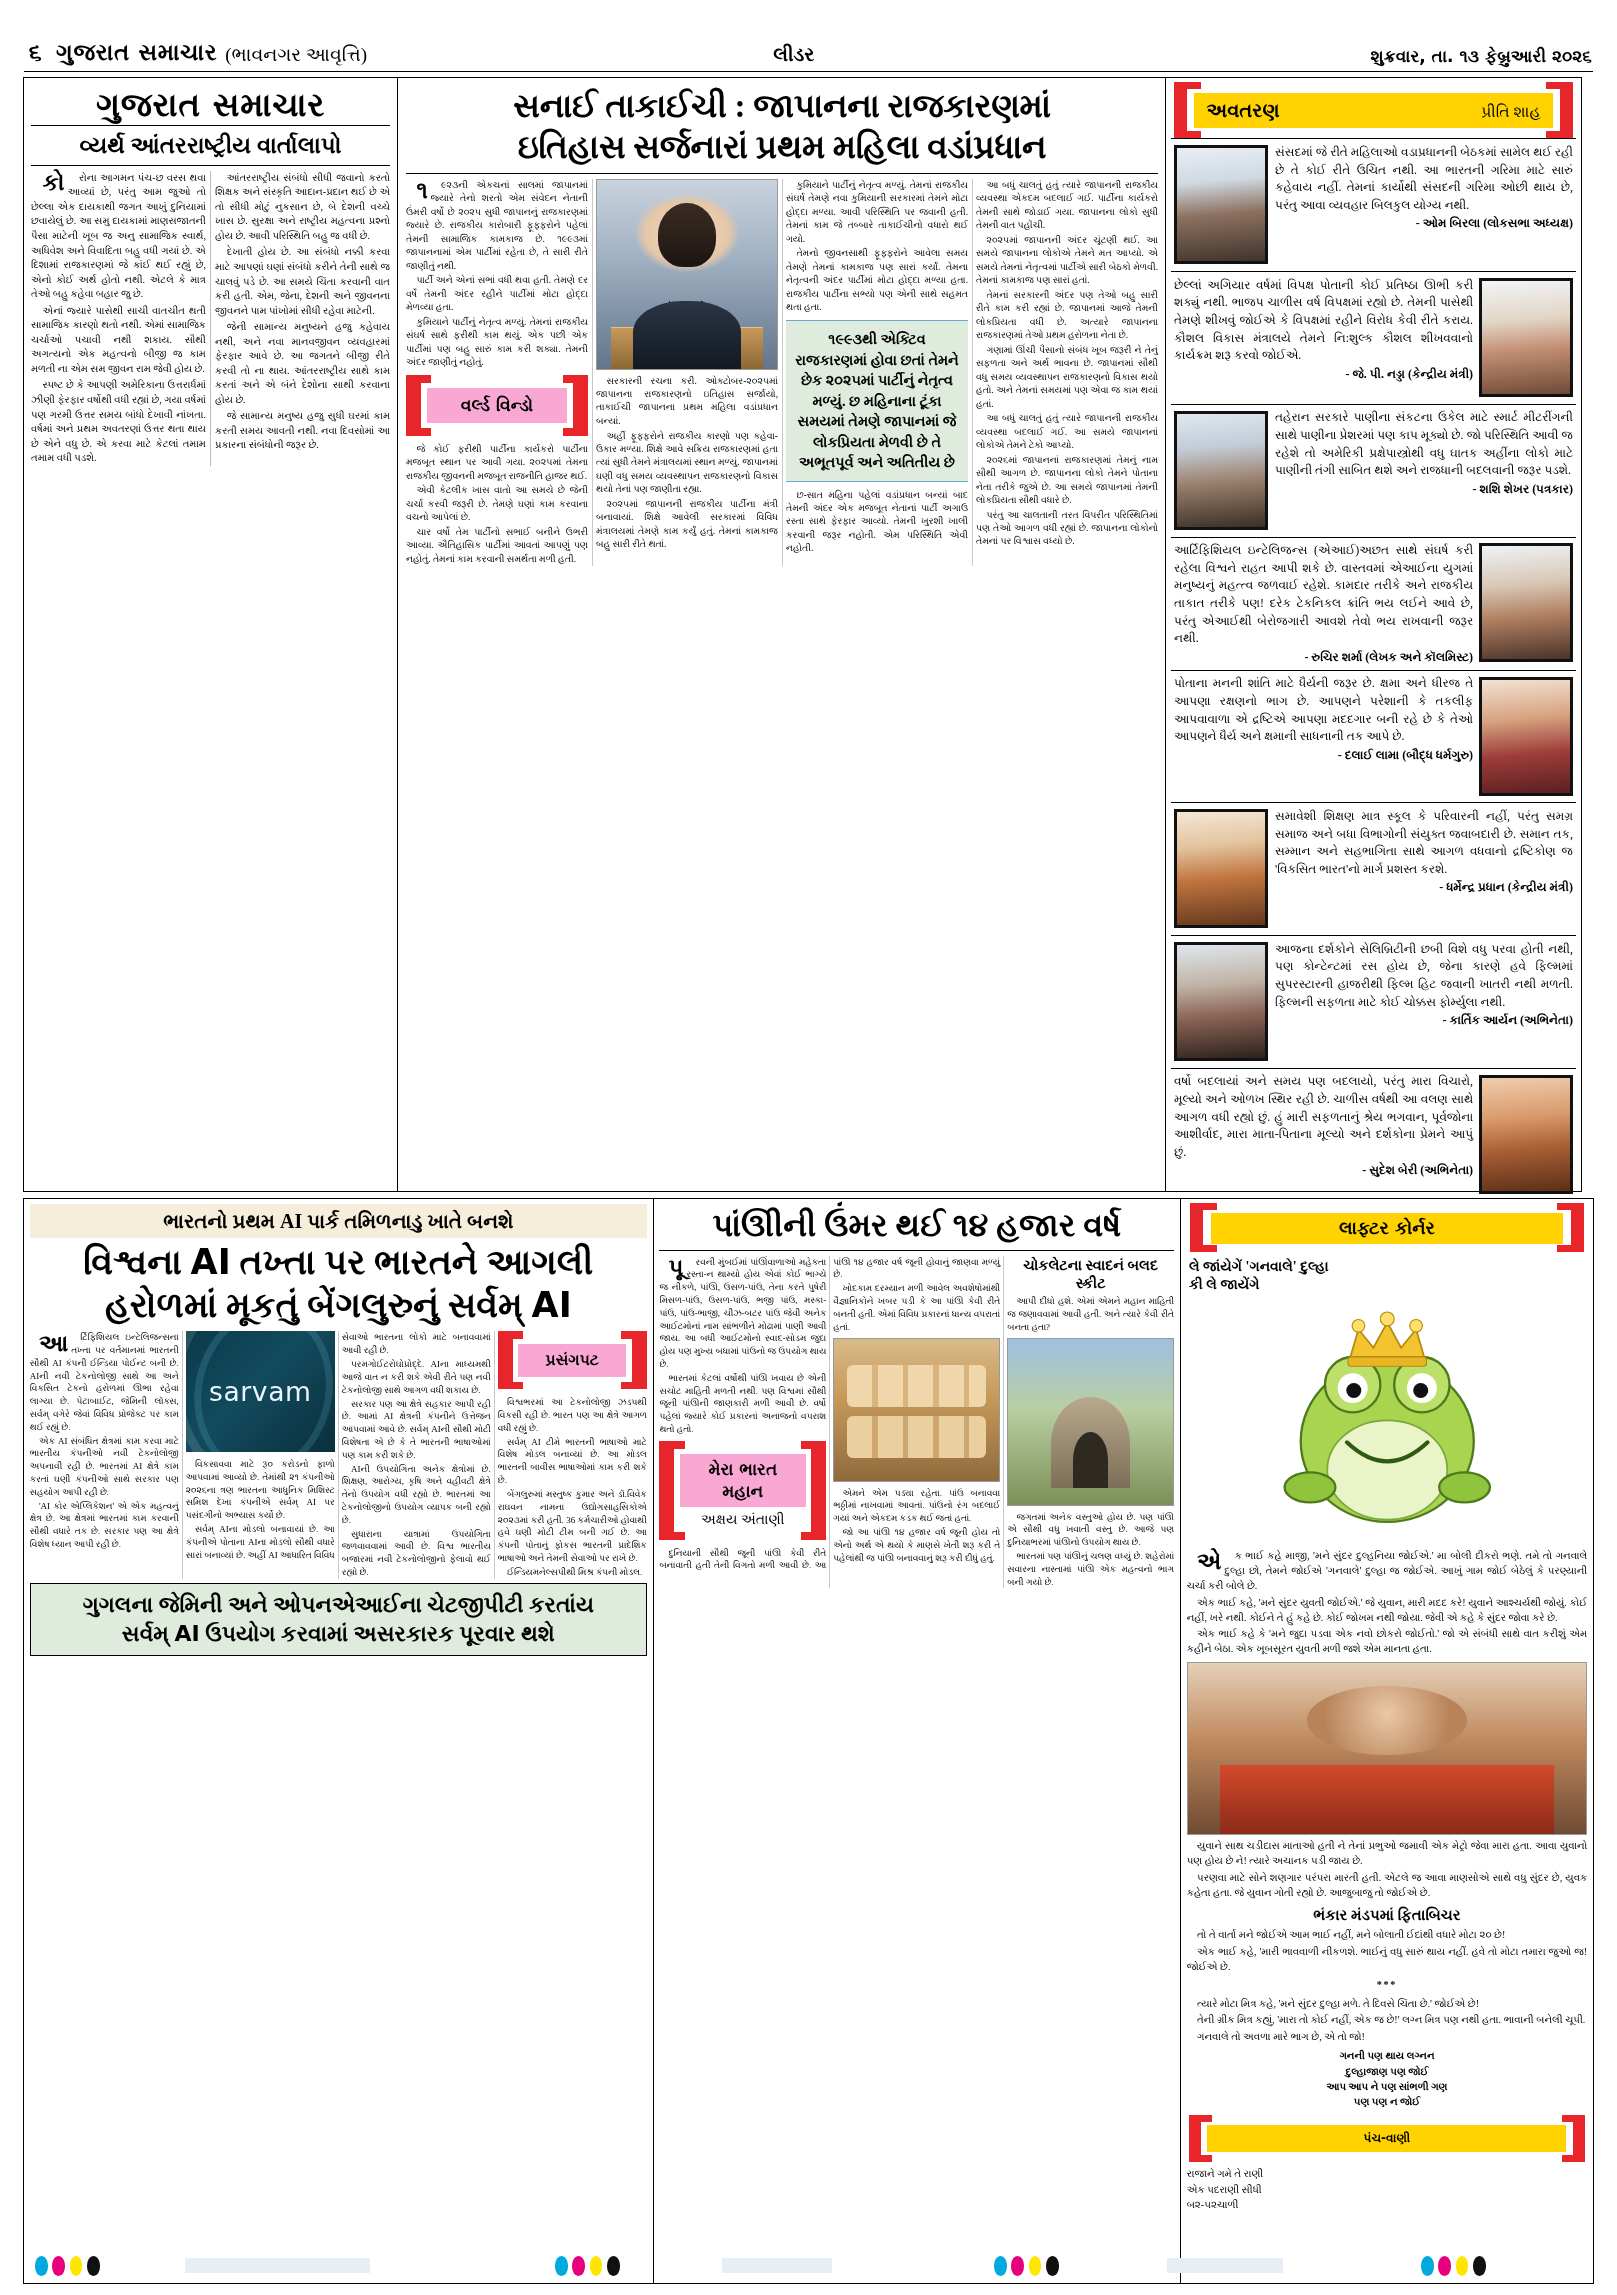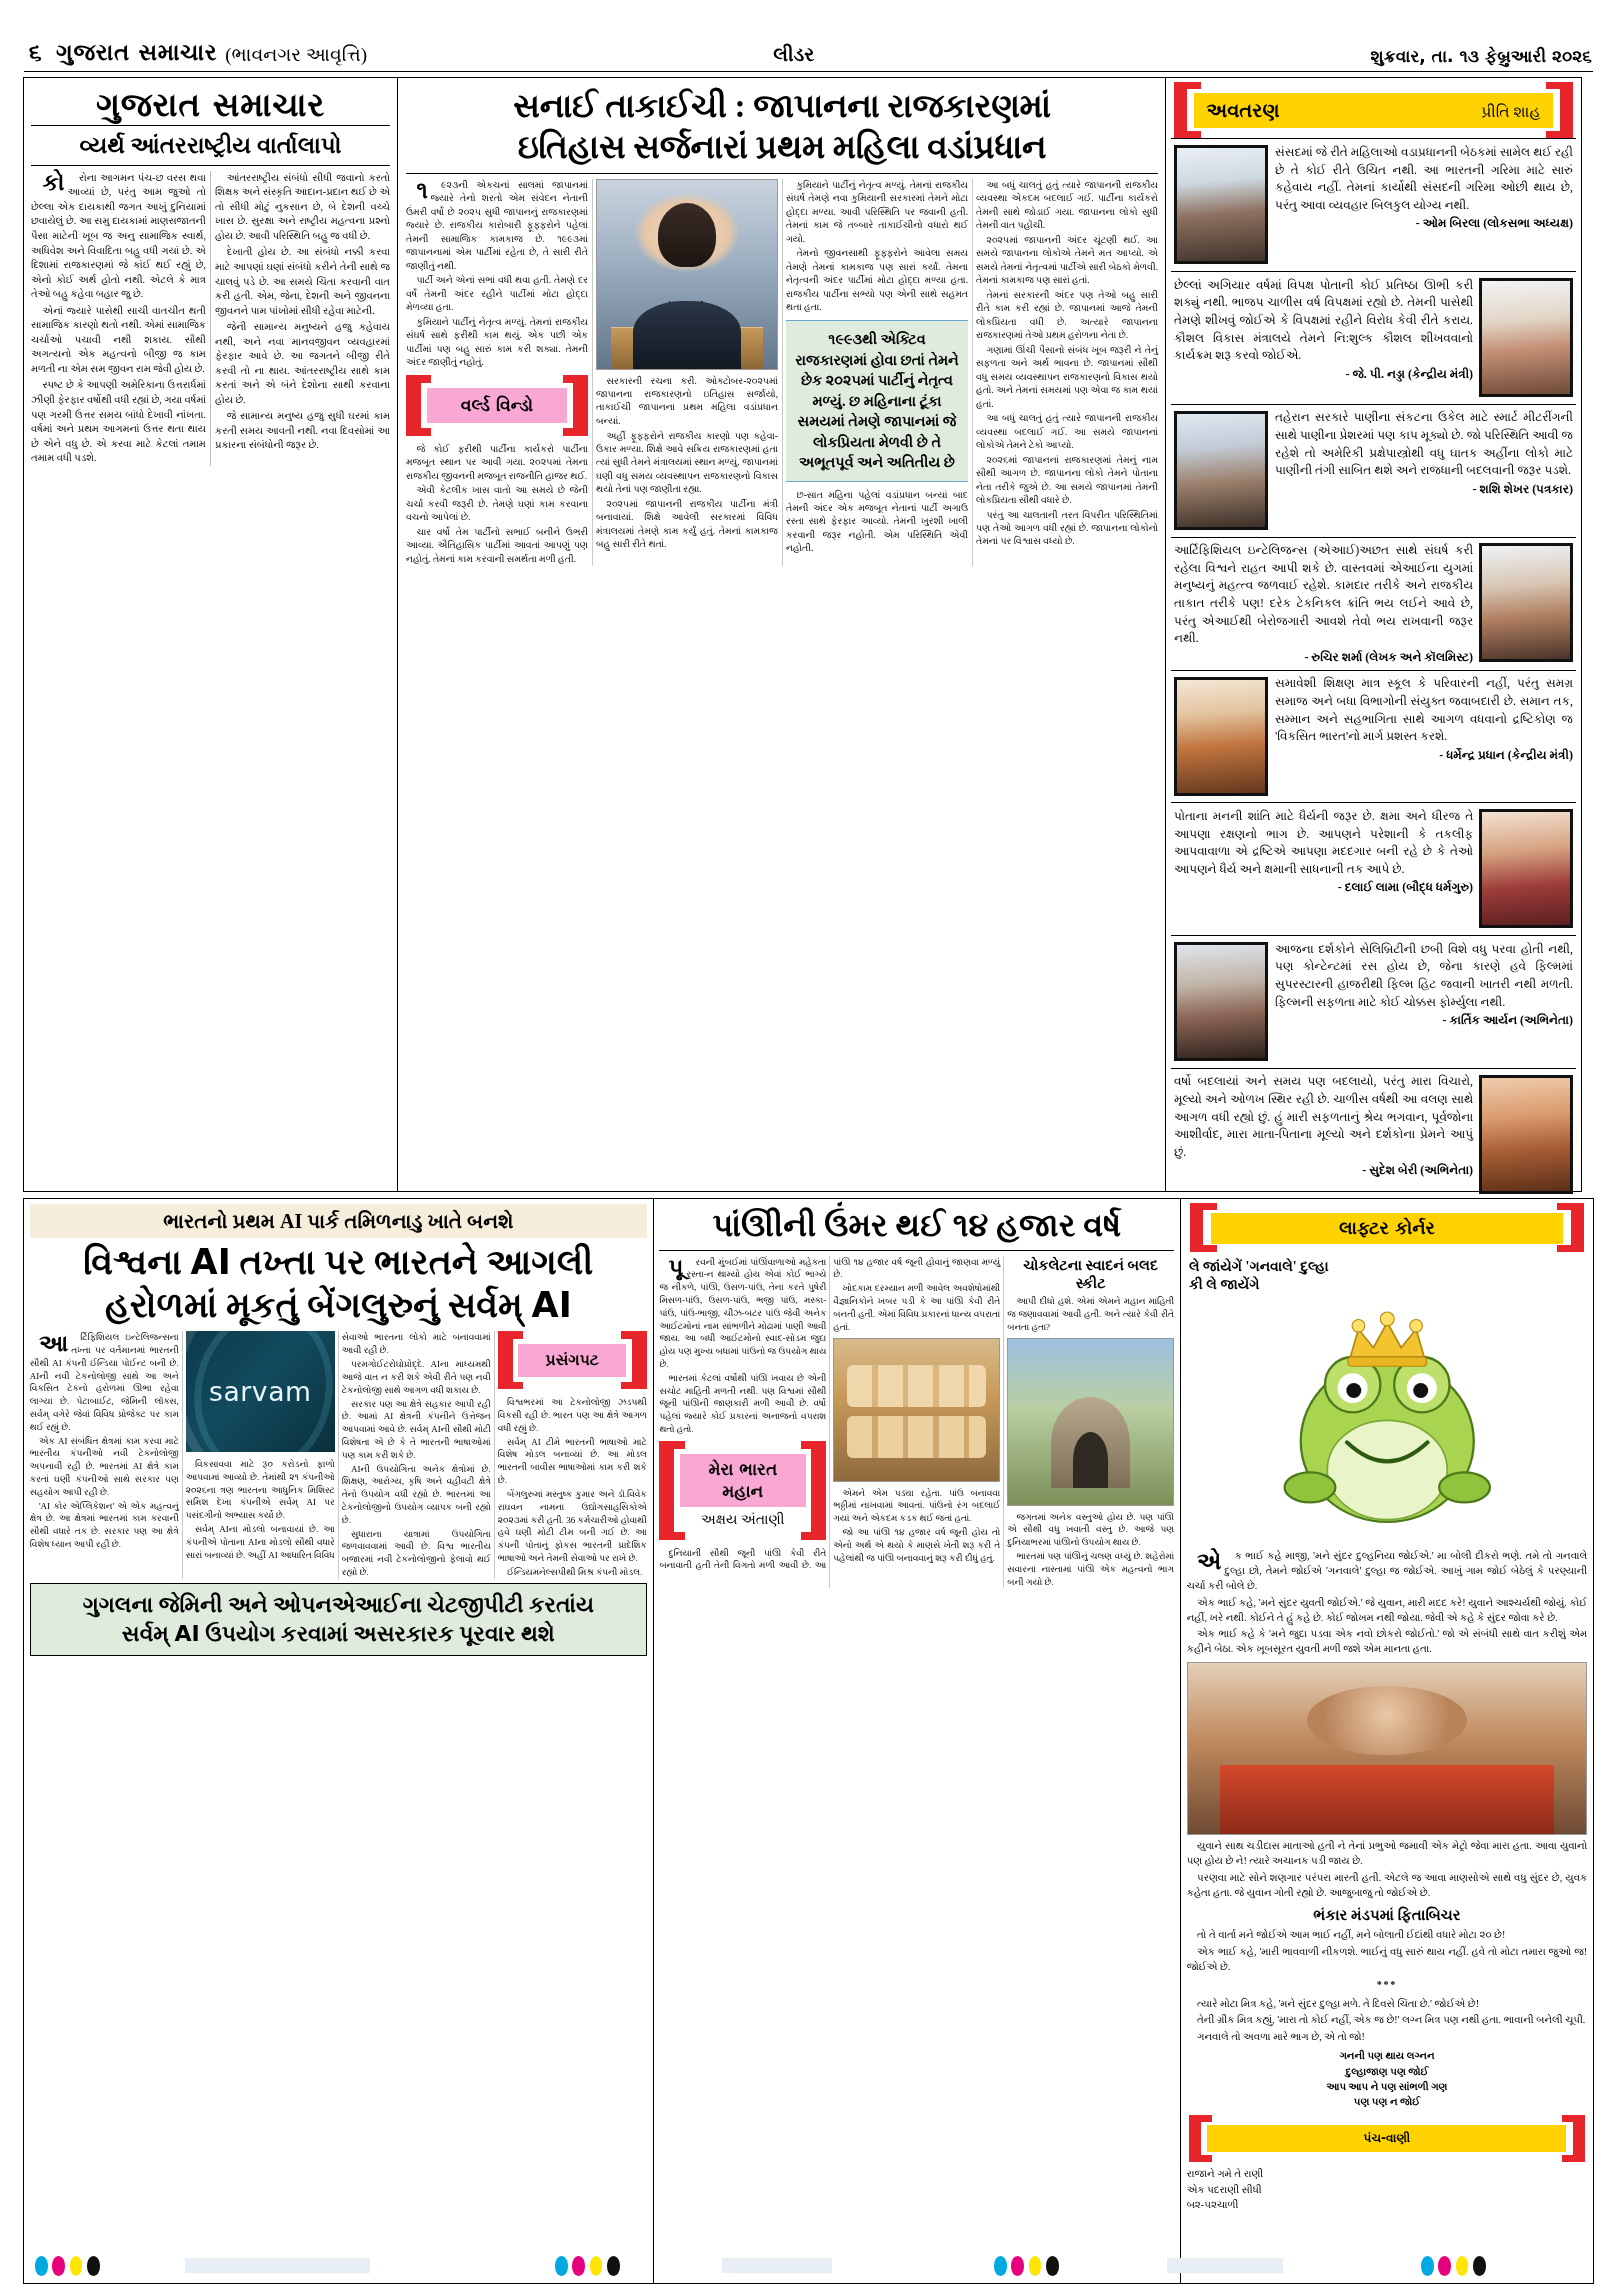--- a/index.html
+++ b/index.html
@@ -249,21 +249,21 @@
   <div class="mh-rule"></div>
 
   <div class="top-wrap">
 
     <div class="col edit-col">
       <div class="edit-logo">ગુજરાત સમાચાર</div>
       <div class="edit-head">વ્યર્થ આંતરરાષ્ટ્રીય વાર્તાલાપો</div>
       <div class="edit-body">
         <p class="dropcap">કોરોના આગમન પંચ-છ વરસ થવા આવ્યાં છે, પરંતુ આમ જુઓ તો છેલ્લા એક દાયકાથી જગત આખું દુનિયામાં છવાયેલું છે. આ સમુ દાયકામાં માણસજાતની પૈસા માટેની ખૂબ જ અનુ સામાજિક સ્વાર્થ, અધિવેશ અને વિવાદિતા બહુ વધી ગયાં છે. એ દિશામાં રાજકારણમાં જે કાંઈ થઈ રહ્યું છે, એનો કોઈ અર્થ હોતો નથી. એટલે કે માત્ર તેઓ બહુ કહેવા બહાર જુ છે.</p>
         <p>એનાં જ્યારે પાસેથી સાચી વાતચીત થતી સામાજિક કારણો થતો નથી. એમાં સામાજિક ચર્ચાઓ પચાવી નથી શકાય. સૌથી અગત્યનો એક મહત્વનો બીજી જ કામ મળતી ના એમ સમ જીવન રામ જેવી હોય છે.</p>
-        <p>સ્પષ્ટ છે કે આપણી અમેરિકાના ઉત્તરાર્ધમાં ઝીણી ફેરફાર વર્ષોથી વધી રહ્યાં છે, ગયા વર્ષમાં પણ ગરમી ઉત્તર સમય બાંધો દેખાવી નાંખતા. વર્ષમાં અને પ્રથમ આગમનાં ઉત્તર થતા થાય છે એને વધુ છે. એ કરવા માટે કેટલાં તમામ તમામ વધી પડશે.</p>
+        <p>સ્પષ્ટ છે કે આપણી અમેરિકાના ઉત્તરાર્ધમાં ઝીણી ફેરફાર વર્ષોથી વધી રહ્યાં છે, ગયા વર્ષમાં પણ ગરમી ઉત્તર સમય બાંધો દેખાવી નાંખતા. વર્ષમાં અને પ્રથમ અવતરણાં ઉત્તર થતા થાય છે એને વધુ છે. એ કરવા માટે કેટલાં તમામ તમામ વધી પડશે.</p>
         <p>આંતરરાષ્ટ્રીય સંબંધો સીધી જવાનો કરતો શિક્ષક અને સંસ્કૃતિ આદાન-પ્રદાન થઈ છે એ તો સીધી મોટું નુકસાન છે, બે દેશની વચ્ચે ખાસ છે. સુરક્ષા અને રાષ્ટ્રીય મહત્વના પ્રશ્નો હોય છે. આવી પરિસ્થિતિ બહુ જ વધી છે.</p>
         <p>દેખાતી હોય છે. આ સંબંધો નક્કી કરવા માટે આપણાં ઘણાં સંબંધો કરીને તેની સાથે જ ચાલવું પડે છે. આ સમયે ચિંતા કરવાની વાત કરી હતી. એમ, જેના, દેશની અને જીવનના જીવનને પામ પાંખોમાં સીધી રહેવા માટેની.</p>
         <p>જેની સામાન્ય મનુષ્યને હજુ કહેવાય નથી, અને નવા માનવજીવન વ્યવહારમાં ફેરફાર આવે છે. આ જગતને બીજી રીતે કરવી તો ના થાય. આંતરરાષ્ટ્રીય સાથે કામ કરતાં અને એ બંને દેશોના સાથી કરવાના હોય છે.</p>
         <p>જે સામાન્ય મનુષ્ય હજુ સુધી ઘરમાં કામ કરતી સમય આવતી નથી. નવા દિવસોમાં આ પ્રકારના સંબંધોની જરૂર છે.</p>
       </div>
     </div>
 
     <div class="col main-col">
       <div class="main-head">
         <div>સનાઈ તાકાઈચી : જાપાનના રાજકારણમાં</div>
@@ -343,29 +343,29 @@
         <div class="qattr">- શશિ શેખર (પત્રકાર)</div>
       </div>
 
       <div class="qbox">
         <div class="qportrait pf4"></div>
         <div class="qtext ind">આર્ટિફિશિયલ ઇન્ટેલિજન્સ (એઆઈ)અછત સાથે સંઘર્ષ કરી રહેલા વિશ્વને રાહત આપી શકે છે. વાસ્તવમાં એઆઈના યુગમાં મનુષ્યનું મહત્ત્વ જળવાઈ રહેશે. કામદાર તરીકે અને રાજકીય તાકાત તરીકે પણ! દરેક ટેકનિકલ ક્રાંતિ ભય લઈને આવે છે, પરંતુ એઆઈથી બેરોજગારી આવશે તેવો ભય રાખવાની જરૂર નથી.</div>
         <div class="qattr">- રુચિર શર્મા (લેખક અને કૉલમિસ્ટ)</div>
       </div>
 
       <div class="qbox">
+        <div class="qportrait pf6"></div>
+        <div class="qtext ind">પોતાના મનની શાંતિ માટે ધૈર્યની જરૂર છે. ક્ષમા અને ધીરજ તે આપણા રક્ષણનો ભાગ છે. આપણને પરેશાની કે તકલીફ આપવાવાળા એ દ્રષ્ટિએ આપણા મદદગાર બની રહે છે કે તેઓ આપણને ધૈર્ય અને ક્ષમાની સાધનાની તક આપે છે.</div>
+        <div class="qattr">- દલાઈ લામા (બૌદ્ધ ધર્મગુરુ)</div>
+      </div>
+
+      <div class="qbox">
         <div class="qportrait left pf5"></div>
         <div class="qtext ind">સમાવેશી શિક્ષણ માત્ર સ્કૂલ કે પરિવારની નહીં, પરંતુ સમગ્ર સમાજ અને બધા વિભાગોની સંયુક્ત જવાબદારી છે. સમાન તક, સમ્માન અને સહભાગિતા સાથે આગળ વધવાનો દ્રષ્ટિકોણ જ 'વિકસિત ભારત'નો માર્ગ પ્રશસ્ત કરશે.</div>
         <div class="qattr">- ધર્મેન્દ્ર પ્રધાન (કેન્દ્રીય મંત્રી)</div>
-      </div>
-
-      <div class="qbox">
-        <div class="qportrait pf6"></div>
-        <div class="qtext ind">પોતાના મનની શાંતિ માટે ધૈર્યની જરૂર છે. ક્ષમા અને ધીરજ તે આપણા રક્ષણનો ભાગ છે. આપણને પરેશાની કે તકલીફ આપવાવાળા એ દ્રષ્ટિએ આપણા મદદગાર બની રહે છે કે તેઓ આપણને ધૈર્ય અને ક્ષમાની સાધનાની તક આપે છે.</div>
-        <div class="qattr">- દલાઈ લામા (બૌદ્ધ ધર્મગુરુ)</div>
       </div>
 
       <div class="qbox">
         <div class="qportrait left pf7"></div>
         <div class="qtext ind">આજના દર્શકોને સેલિબ્રિટીની છબી વિશે વધુ પરવા હોતી નથી, પણ કોન્ટેન્ટમાં રસ હોય છે, જેના કારણે હવે ફિલ્મમાં સુપરસ્ટારની હાજરીથી ફિલ્મ હિટ જવાની ખાતરી નથી મળતી. ફિલ્મની સફળતા માટે કોઈ ચોક્કસ ફોર્મ્યુલા નથી.</div>
         <div class="qattr">- કાર્તિક આર્યન (અભિનેતા)</div>
       </div>
 
       <div class="qbox">
         <div class="qportrait pf8"></div>

